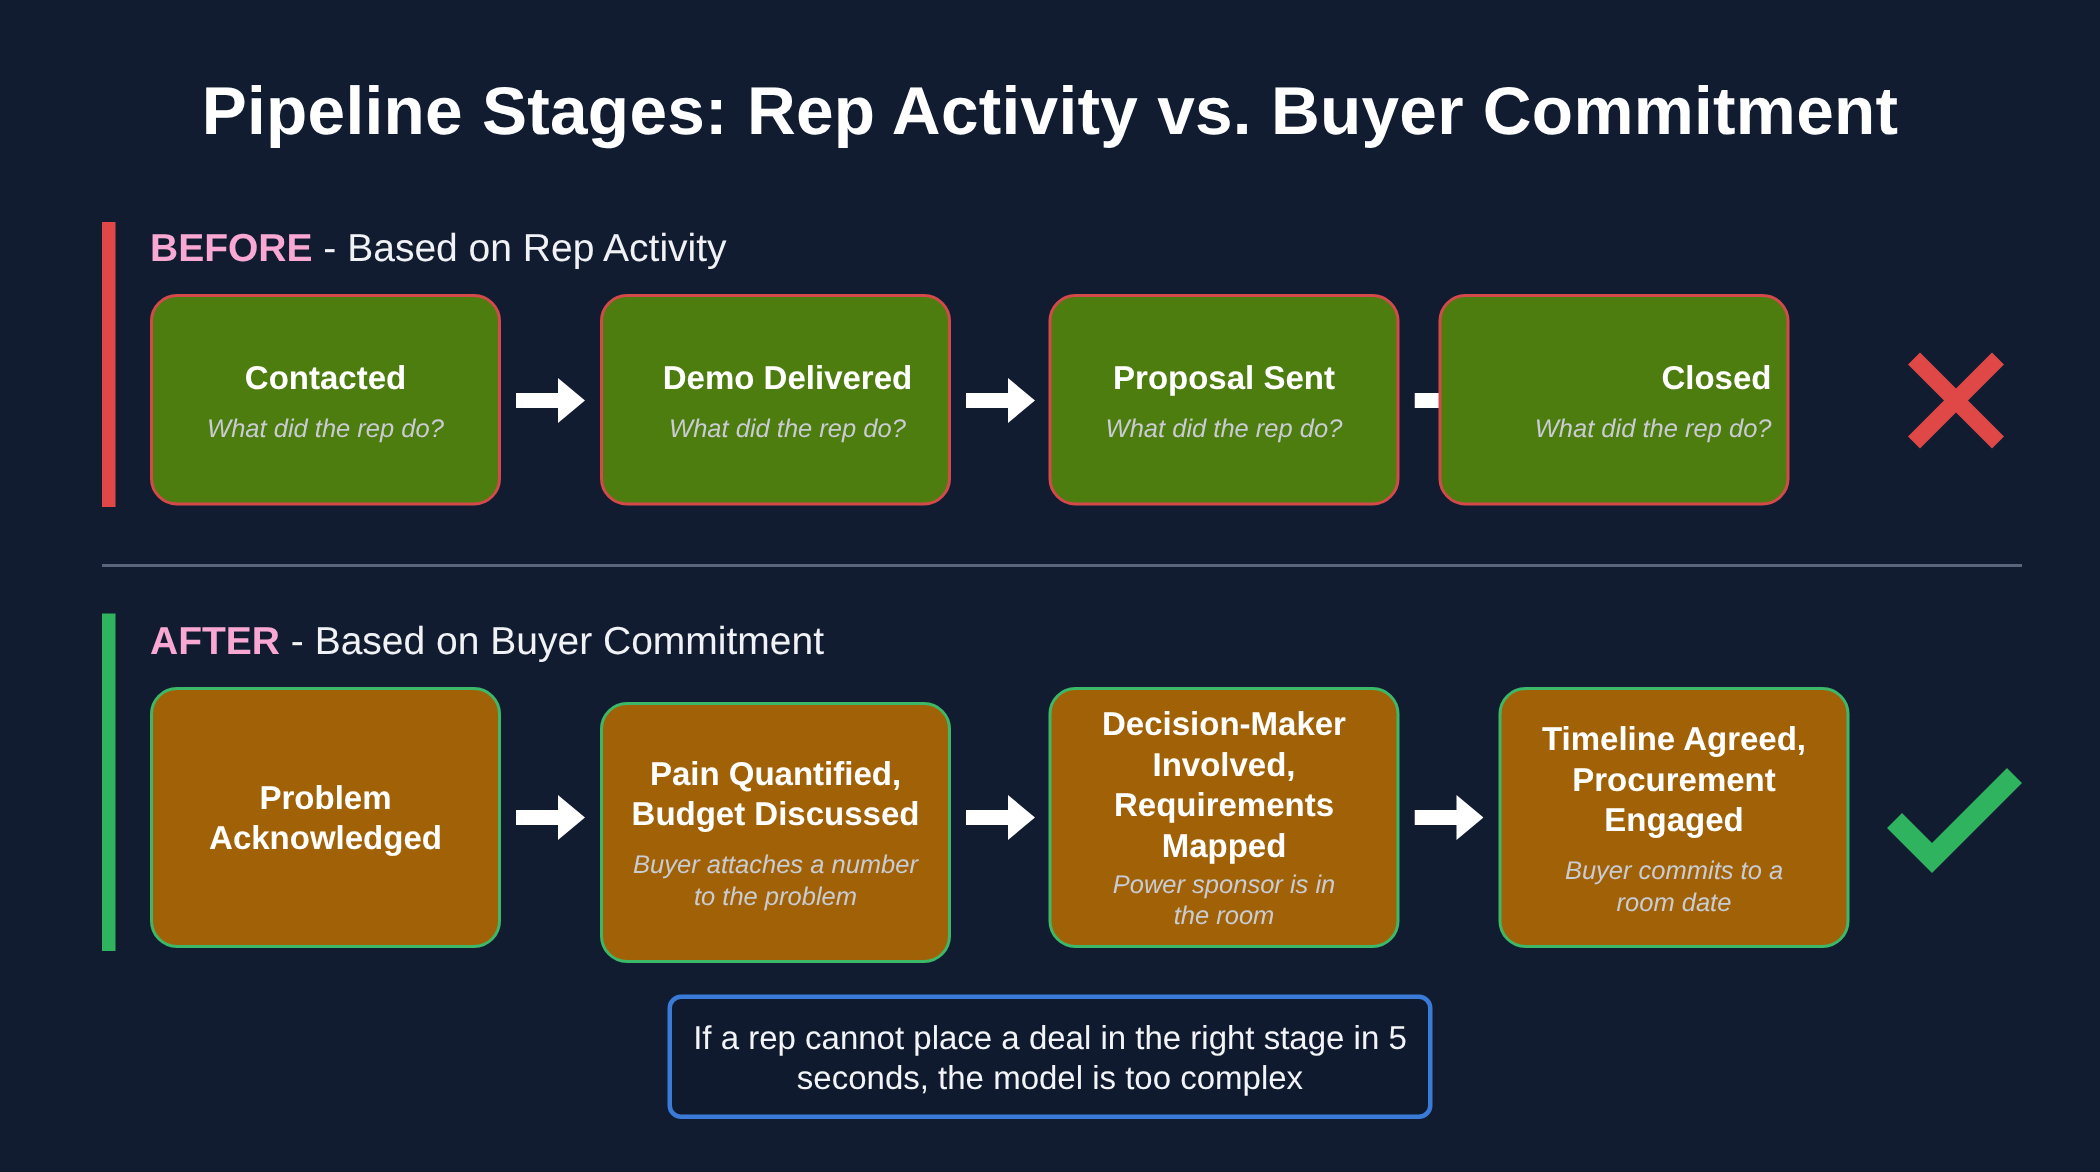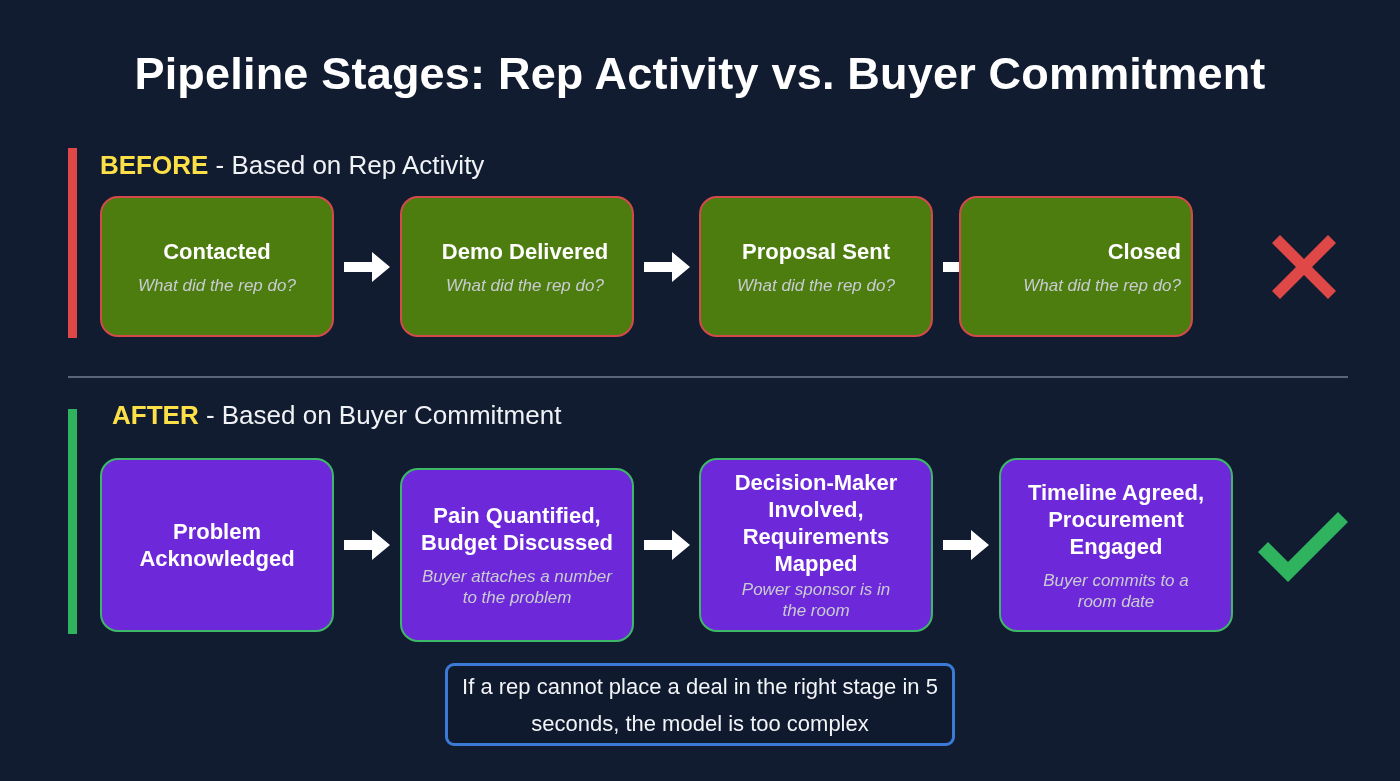--- a/index.html
+++ b/index.html
@@ -14,34 +14,34 @@
     position: absolute; left: 0; top: 48px; width: 1400px;
     text-align: center; font-size: 45px; font-weight: bold;
     letter-spacing: 0.2px; color: #ffffff;
   }
   .section-bar {
     position: absolute; left: 68px; width: 9px;
   }
   .section-heading {
     position: absolute; left: 100px; font-size: 26px; color: #f0f2f5;
   }
-  .section-heading b { font-weight: bold; color: #fde047; }
+  .section-heading b { font-weight: bold; color: #f9a8d4; }
   .card {
     position: absolute; width: 234px; border-radius: 18px;
     border: 2px solid; display: flex; flex-direction: column;
     align-items: center; justify-content: center; text-align: center;
     padding: 0 10px;
   }
   .card.before {
     top: 196px; height: 141px;
     background: #4d7c0f; border-color: #d44a4a;
   }
   .card.after {
     top: 458px; height: 174px;
-    background: #6d28d9; border-color: #3cb868;
+    background: #a16207; border-color: #3cb868;
   }
   .card-title {
     font-size: 22px; font-weight: bold; color: #ffffff; line-height: 27px;
   }
   .card-sub {
     font-size: 17px; font-style: italic; color: #c9ccd2; line-height: 21px;
     margin-top: 10px;
   }
   .card.after .card-sub { margin-top: 10px; }
   .arrow {
@@ -49,21 +49,21 @@
   }
   .divider {
     position: absolute; left: 68px; top: 376px; width: 1280px; height: 2px;
     background: #59657a;
   }
   .status-icon { position: absolute; }
   .callout {
     position: absolute; left: 445px; top: 663px; width: 510px; height: 83px;
     border: 3px solid #3b7bd8; border-radius: 9px; background: #0f1a2e;
     display: flex; align-items: center; justify-content: center;
-    text-align: center; font-size: 22px; line-height: 37px; color: #f2f4f7;
+    text-align: center; font-size: 22px; line-height: 27px; color: #f2f4f7;
     padding: 0 14px;
   }
 </style>
 </head>
 <body>
 
 <div class="title">Pipeline Stages: Rep Activity vs. Buyer Commitment</div>
 
 <div>
   <div class="section-bar" style="top:148px;height:190px;background:#e04848;"></div>
@@ -102,21 +102,21 @@
 
   <svg class="status-icon" style="left:1266px;top:229px;" width="76" height="76" viewBox="0 0 76 76">
     <path d="M6 14 L14 6 L38 30 L62 6 L70 14 L46 38 L70 62 L62 70 L38 46 L14 70 L6 62 L30 38 Z" fill="#e04848"></path>
   </svg>
 </div>
 
 <div class="divider"></div>
 
 <div>
   <div class="section-bar" style="top:409px;height:225px;background:#2fb35e;"></div>
-  <div class="section-heading" style="top:400px;margin-left:12px;">
+  <div class="section-heading" style="top:412px;">
     <b>AFTER</b><span> - Based on Buyer Commitment</span>
   </div>
 
   <div class="card after" style="left:100px;">
     <div class="card-title" style="width:180px;">Problem Acknowledged</div>
   </div>
   <svg class="arrow" style="left:344px;top:530px;" viewBox="0 0 46 30">
       <path d="M0 10 H28 V0 L46 15 L28 30 V20 H0 Z" fill="#ffffff"></path>
     </svg>
 

